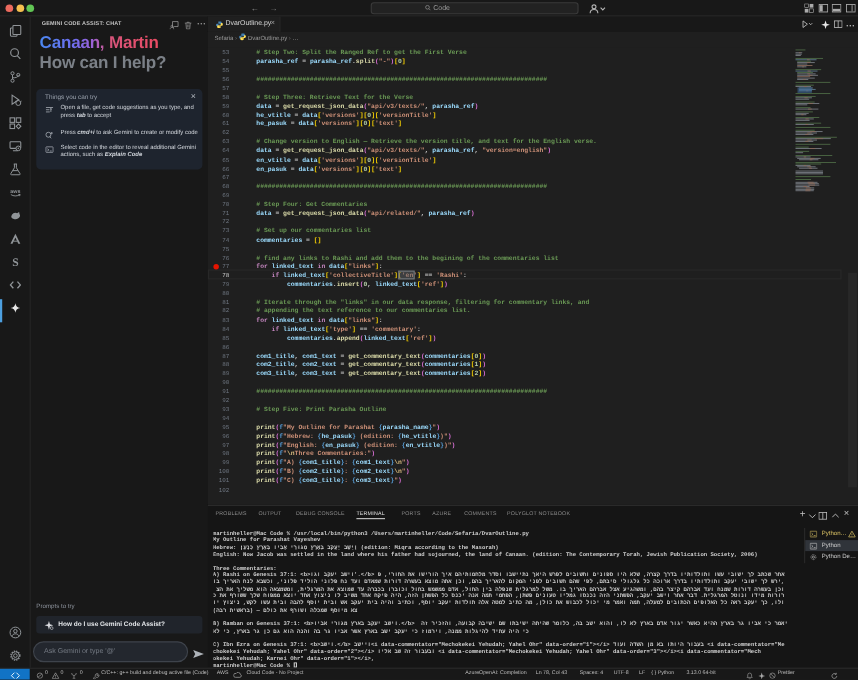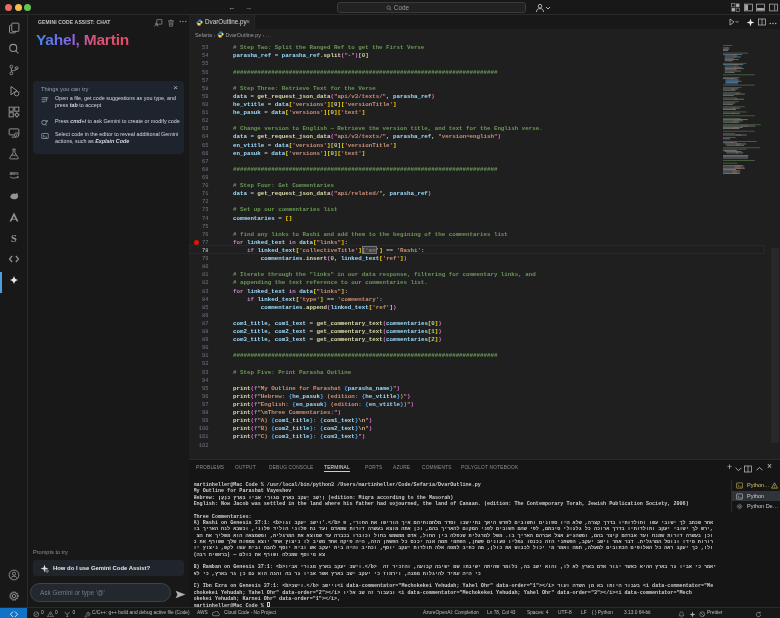--- a/index.html
+++ b/index.html
@@ -172,21 +172,22 @@
         <path d="M1 13.5 c0-2.2 1.3-3 3-3 c1.7 0 3 .8 3 3" fill="none" stroke="#9c9c9c"></path>
       </svg>
  <svg class="abs" style="left:139px;top:4px" width="8" height="8" viewBox="0 0 16 16">
         <path d="M2 4 h12 M6 4 V2.5 h4 V4 M4 4 l1 10.5 h6 L12 4 M6.5 6.5 v5.5 M9.5 6.5 v5.5" fill="none" stroke="#9c9c9c" stroke-width="1.2"></path>
       </svg>
  <svg class="abs" style="left:151px;top:5px" width="8" height="3" viewBox="0 0 16 6">
         <circle cx="2.5" cy="3" r="1.4" fill="#9c9c9c"></circle>
         <circle cx="8" cy="3" r="1.4" fill="#9c9c9c"></circle>
         <circle cx="13.5" cy="3" r="1.4" fill="#9c9c9c"></circle>
       </svg>
- <div id="hello">Yahel, Martin</div>
+ <div id="hello">Canaan, Martin</div>
+ <div id="howcan">How can I help?</div>
  <div id="tips">
   <div class="tiptitle">Things you can try</div>
   <div class="tipx">×</div>
   <div class="tiprow" style="top:14px">
           <svg class="ic" viewBox="0 0 16 16">
             <path d="M1.5 3.5 h13 M1.5 7.5 h6 M10.5 5.5 v6 M8.5 7 l2 -1.8 l2 1.8 M1.5 11.5 h7" stroke="#b9bec6" fill="none" stroke-width="1.3"></path>
           </svg>
           <span class="tx">Open a file, get code suggestions as you type, and press <b class="it">tab</b> to accept</span>
         </div>
   <div class="tiprow" style="top:37px">

